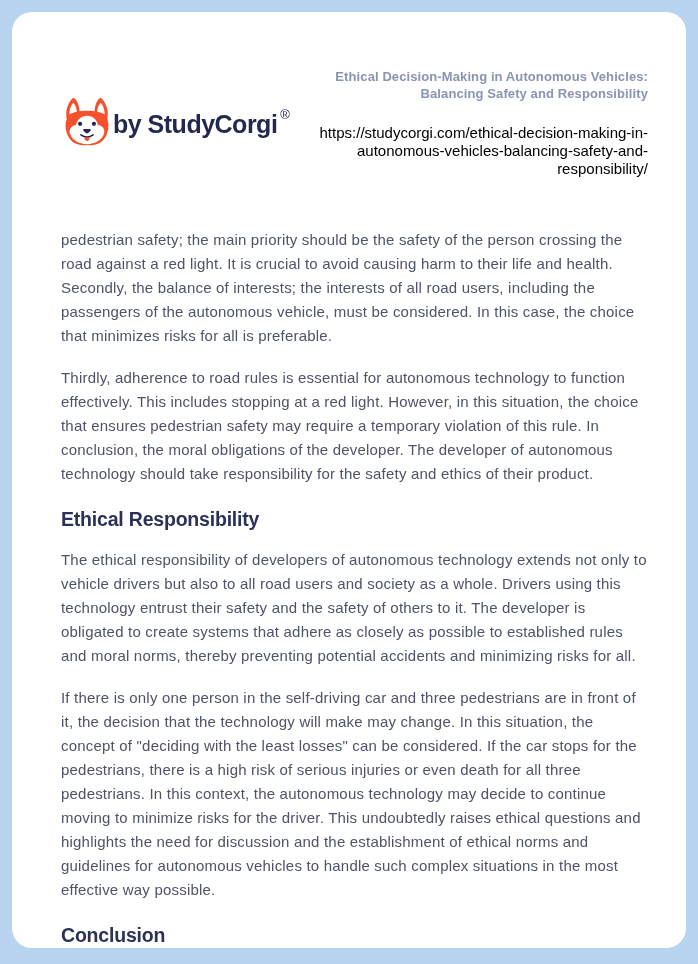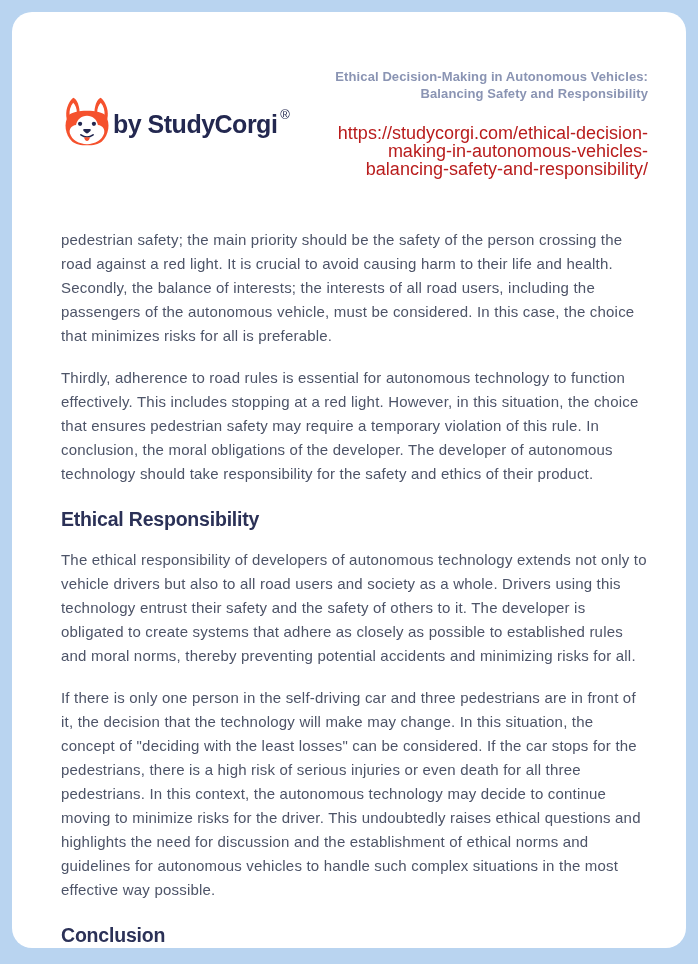--- a/index.html
+++ b/index.html
@@ -53,23 +53,23 @@
   .doc-title {
     font-weight: bold;
     font-size: 13px;
     line-height: 17px;
     color: #8a94b3;
     letter-spacing: 0.1px;
     margin-bottom: 22px;
   }
   .doc-url {
     display: block;
-    font-size: 18px;
+    font-size: 15px;
     line-height: 18px;
-    color: #b91c1c;
+    color: #000000;
     text-decoration: none;
     overflow-wrap: break-word;
   }
   
   .article p {
     font-size: 15px;
     line-height: 24px;
     letter-spacing: 0.2px;
     color: #4d5468;
     margin: 0 0 18px;

